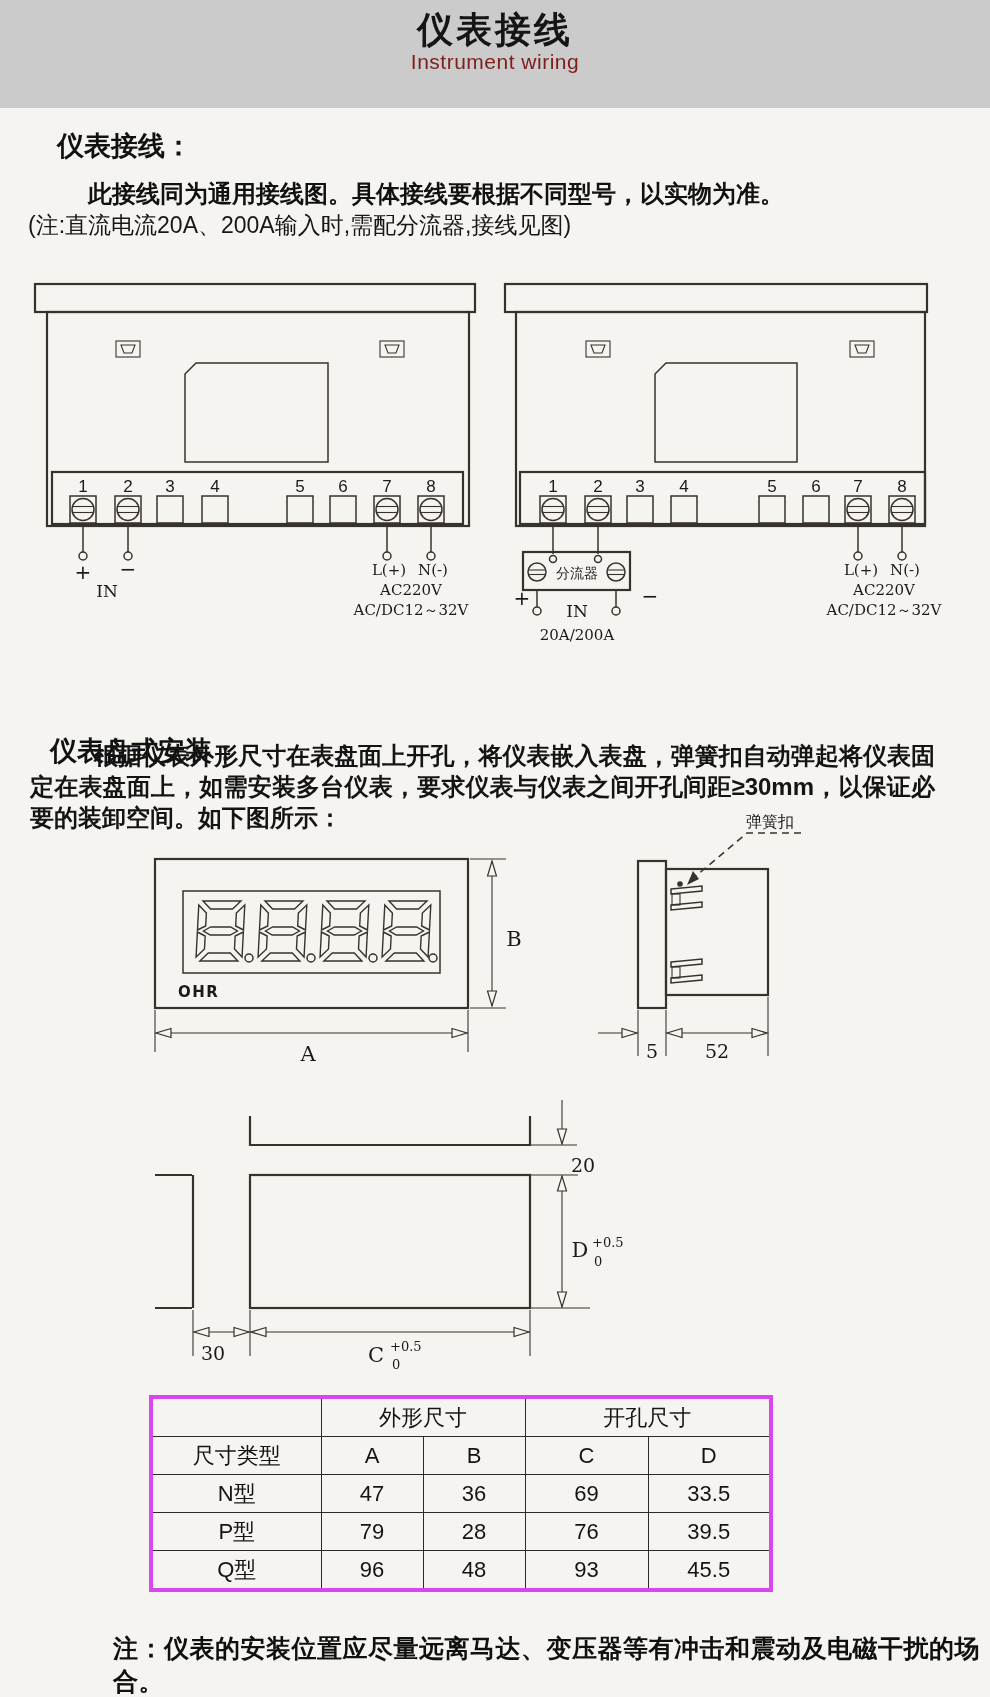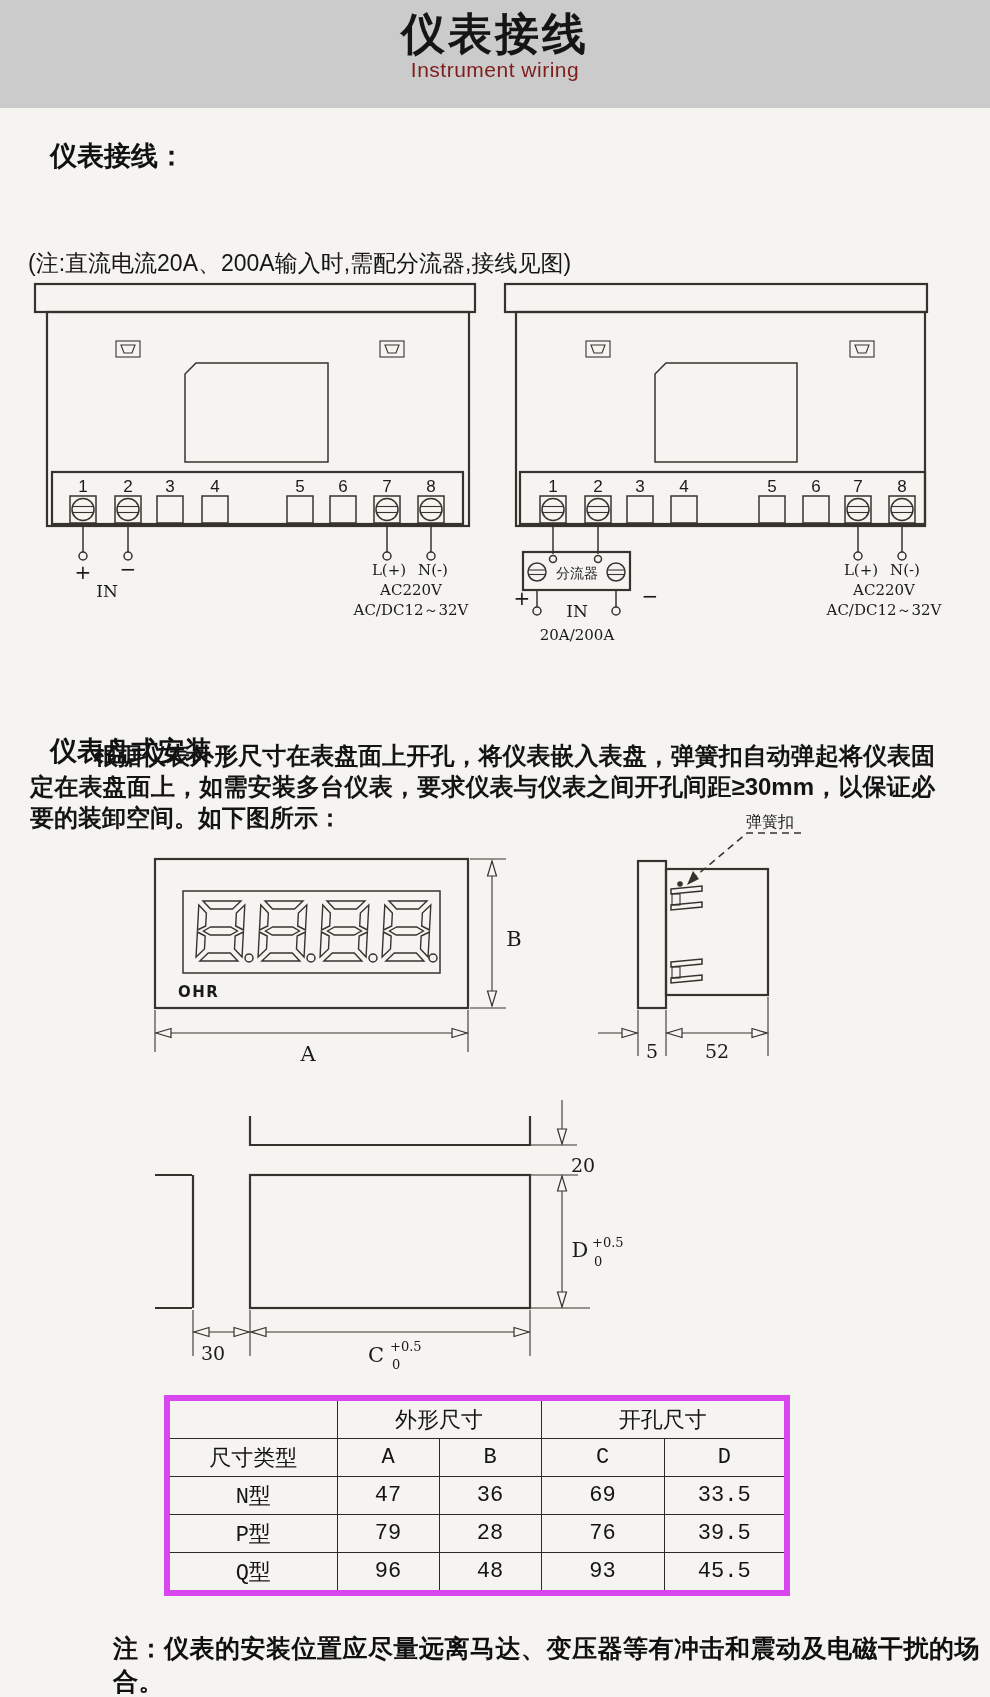--- a/index.html
+++ b/index.html
@@ -4,27 +4,27 @@
 <style>
   :root{
     --bg:#f5f4f1; --header-bg:#cbcbcb; --line:#38322e; --text:#1a1a1a;
   }
   html,body{margin:0;padding:0;}
   body{background:#e8e8e8;}
   .page{position:relative;width:990px;height:1697px;margin:0 auto;background:var(--bg);
         overflow:hidden;font-family:"Liberation Sans",sans-serif;color:var(--text);}
   
   .banner{position:absolute;left:0;top:0;width:990px;height:108px;background:var(--header-bg);text-align:center;}
-  .banner-title{padding-top:10px;font-size:44px;font-weight:700;letter-spacing:3px;color:#151515;line-height:1.1;}
+  .banner-title{padding-top:10px;font-size:36px;font-weight:700;letter-spacing:3px;color:#151515;line-height:1.1;}
   .banner-sub{font-size:21px;color:#7f1d1d;letter-spacing:0.5px;}
   
   .abs{position:absolute;}
   .sec-heading{font-size:27px;font-weight:700;color:#111;}
   .intro-line1{font-size:24px;font-weight:700;color:#111;}
-  .intro-line2{font-size:23px;font-weight:400;color:#161616;margin-top:38px;}
+  .intro-line2{font-size:23px;font-weight:400;color:#161616;}
   .mount-para{width:905px;font-size:24px;font-weight:600;line-height:31px;text-indent:64px;color:#141414;text-align:justify;}
   .foot-note{font-size:25px;font-weight:700;color:#101010;letter-spacing:0.5px;}
   
   .ln1{fill:none;stroke:var(--line);stroke-width:1.1px;}
   .ln13{fill:none;stroke:var(--line);stroke-width:1.5px;}
   .ln2{fill:none;stroke:var(--line);stroke-width:2.2px;}
   .dash{fill:none;stroke:var(--line);stroke-width:1.5px;stroke-dasharray:7 5;}
   .arr{fill:var(--bg);stroke:var(--line);stroke-width:1.2px;}
   .dotf{fill:var(--line);}
   .seg path{fill:none;stroke:var(--line);stroke-width:1.4px;}
@@ -34,36 +34,37 @@
   .ts{font:15px "DejaVu Serif",serif;text-anchor:middle;}
   .ts17{font:17px "DejaVu Serif",serif;text-anchor:middle;}
   .td19{font:19px "DejaVu Serif",serif;text-anchor:middle;}
   .td21{font:21px "DejaVu Serif",serif;text-anchor:middle;}
   .tt13{font:13px "DejaVu Serif",serif;}
   .tc14{font:14px "Liberation Sans",sans-serif;text-anchor:middle;}
   .tc16{font:16px "Liberation Sans",sans-serif;text-anchor:middle;}
   .sign{font:20px "DejaVu Sans",sans-serif;text-anchor:middle;}
   .logo{font:800 15px "DejaVu Sans",sans-serif;letter-spacing:1.5px;}
   
-  .size-table{position:absolute;left:164px;top:1395px;border-collapse:collapse;border:6px solid #d946ef;
-              font-family:Liberation Mono, monospace;color:#141414;table-layout:fixed;}
+  .size-table{position:absolute;left:149px;top:1395px;border-collapse:collapse;border:4px solid #d946ef;
+              font-family:Liberation Sans, sans-serif;color:#141414;table-layout:fixed;}
   .size-table td{border:1px solid #2b2b2b;text-align:center;vertical-align:middle;
                  font-size:22px;font-weight:400;padding:0;height:37px;}
 </style>
 </head>
 <body>
 
 <div class="page">
 
   <div class="banner">
     <div class="banner-title">仪表接线</div>
     <div class="banner-sub">Instrument wiring</div>
   </div>
 
-  <div class="abs sec-heading" style="left:50px;top:128px;margin-top:10px;">仪表接线：</div>
+  <div class="abs sec-heading" style="left:57px;top:128px;">仪表接线：</div>
+  <div class="abs intro-line1" style="left:88px;top:178px;">此接线同为通用接线图。具体接线要根据不同型号，以实物为准。</div>
   <div class="abs intro-line2" style="left:28px;top:210px;">(注:直流电流20A、200A输入时,需配分流器,接线见图)</div>
 
   <svg class="abs" style="left:0;top:255px;" width="990" height="400" viewBox="0 0 990 400" xmlns="http://www.w3.org/2000/svg">
 
     <g>
       <rect class="ln2" x="35" y="29" width="440" height="28"></rect>
       <rect class="ln2" x="47" y="57" width="422" height="214"></rect>
       <g>
         <rect class="ln1" x="116" y="86" width="24" height="16"></rect>
         <path class="ln1" d="M121,90 L135,90 L132,98 L124,98 Z"></path>

